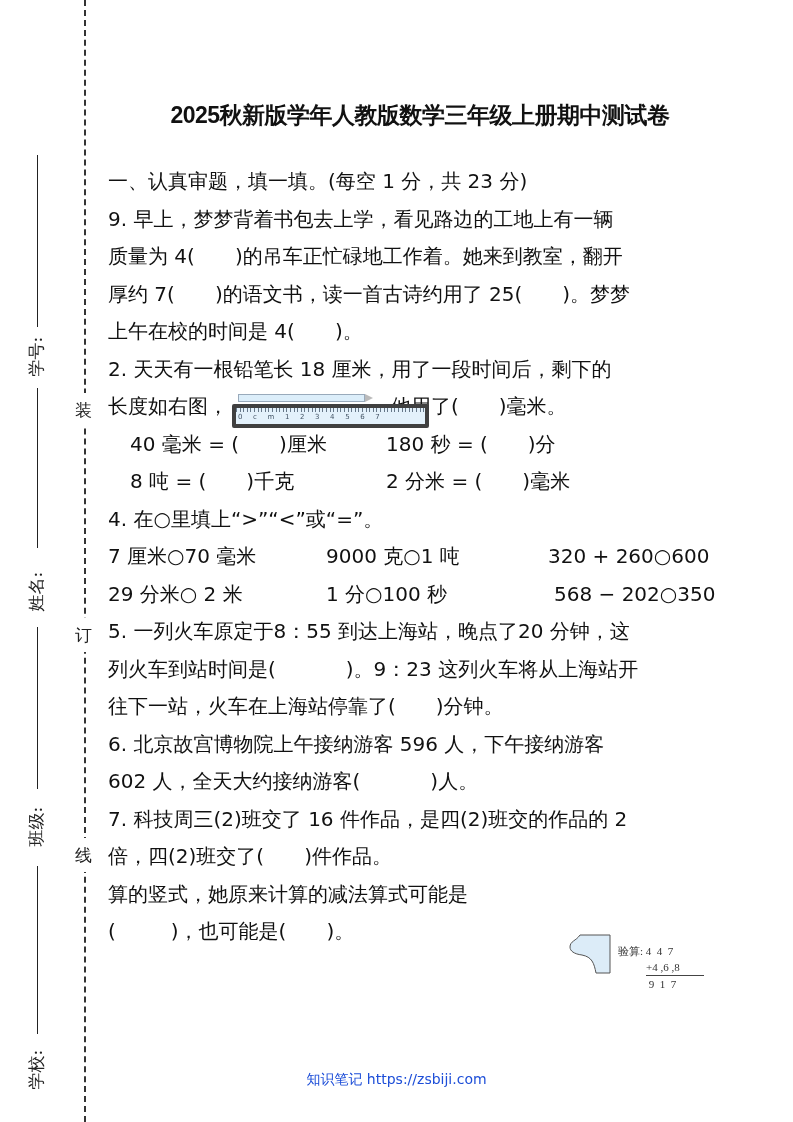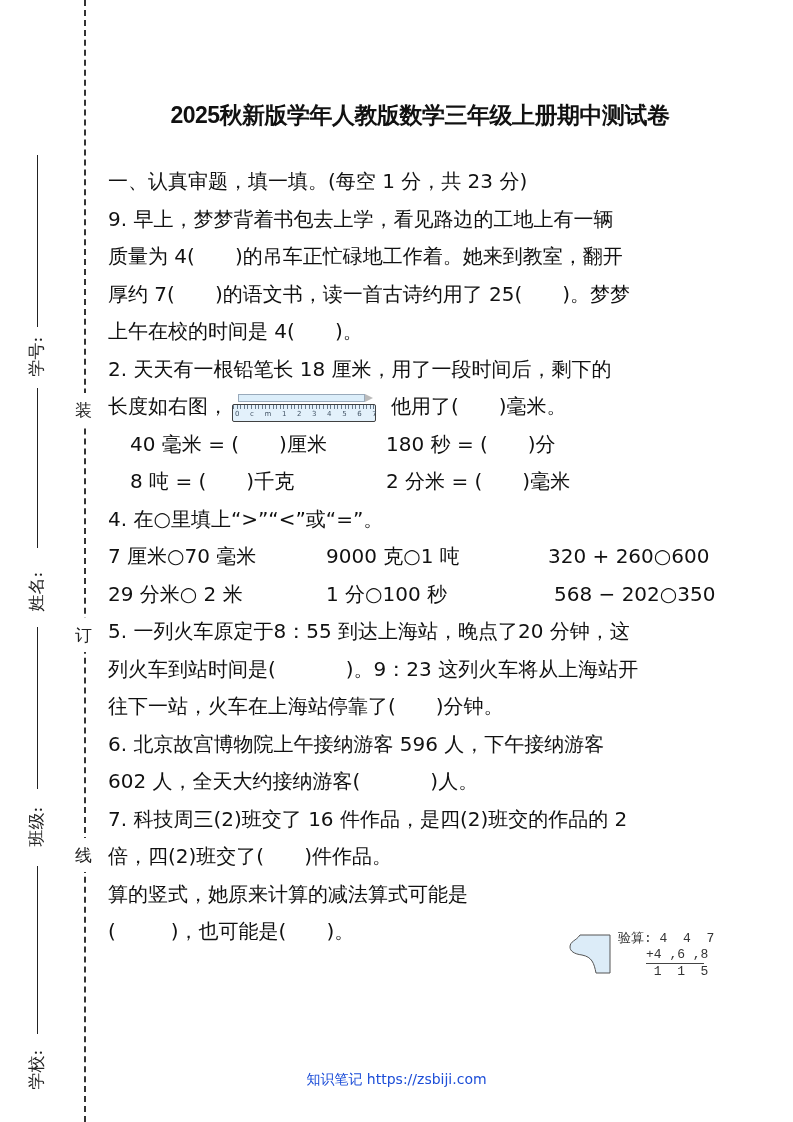--- a/index.html
+++ b/index.html
@@ -14,27 +14,27 @@
   .content { position:absolute; left:108px; top:146px; width:625px; font-size:20px; line-height:37.5px;margin-top:17px; }
   .line { white-space:nowrap; height:37.5px; }
   .indent { padding-left:22px; }
   .blank { display:inline-block; }
   .w40 { width:40px; } .w55 { width:55px; } .w70 { width:70px; }
   .col { display:inline-block; }
 
   .ruler-fig { display:inline-block; vertical-align:middle; width:145px; height:28px; position:relative; margin:0 14px 0 4px; }
   .pencil { position:absolute; left:6px; top:0; width:125px; height:6px; background:#dceefa; border:1px solid #9ab; }
   .pencil-tip { position:absolute; left:133px; top:0; width:0; height:0; border-top:4px solid transparent; border-bottom:4px solid transparent; border-left:8px solid #bbb; }
-  .ruler { position:absolute; left:0; top:10px; width:142px; height:16px; background:#e3f1fb; border:1px solid #404040; border-radius:2px; }
+  .ruler { position:absolute; left:0; top:10px; width:142px; height:16px; background:#e3f1fb; border:4px solid #404040; border-radius:2px;padding-left:47px; }
   .ruler-ticks { position:absolute; left:0; top:0; width:100%; height:4px; background:repeating-linear-gradient(90deg,#678 0 1px,transparent 1px 3.6px); }
   .ruler-nums { position:absolute; left:2px; top:4px; font-size:7px; color:#456; letter-spacing:10.6px; line-height:10px; }
 
   .q8-fig { position:absolute; left:458px; top:764px; width:160px; height:60px; }
   .ink-blot { position:absolute; left:0; top:6px; width:48px; height:42px; }
-  .calc { position:absolute; left:52px; top:4px; font-family:Liberation Mono, monospace; font-size:13px; color:#333; line-height:16px; }
+  .calc { position:absolute; left:52px; top:16px; font-family:Liberation Serif, serif; font-size:11px; color:#333; line-height:16px; }
   .calc .row { white-space:pre; }
   .calc .rule { border-top:1px solid #444; width:58px; margin-left:28px; }
 
   .footer { position:absolute; left:0; top:1071px; width:793px; text-align:center; font-size:14px; color:#1d4ed8; }
 </style>
 </head>
 <body>
 
 <div class="binding-dash"></div>
 <div class="binding-gap" style="top:393px"></div>
@@ -120,18 +120,18 @@
   </div>
 
   <div class="q8-fig">
     <svg class="ink-blot" viewBox="0 0 48 42">
       <path d="M14 2 L44 2 L44 40 L30 40 C28 30 26 24 16 22 C8 21 4 18 4 14 C4 8 10 8 14 2 Z" fill="#dcecf8" stroke="#555" stroke-width="1"></path>
     </svg>
     <div class="calc">
       <div class="row"><span>验算:</span><span> 4  4  7</span></div>
       <div class="row" style="padding-left:28px">+4 ,6 ,8</div>
       <div class="rule"></div>
-      <div class="row" style="padding-left:28px"> 1  1  5</div>
+      <div class="row" style="padding-left:28px"> 9  1  7</div>
     </div>
   </div>
 </div>
 
 <div class="footer">知识笔记 https://zsbiji.com</div>
 
 </body></html>

